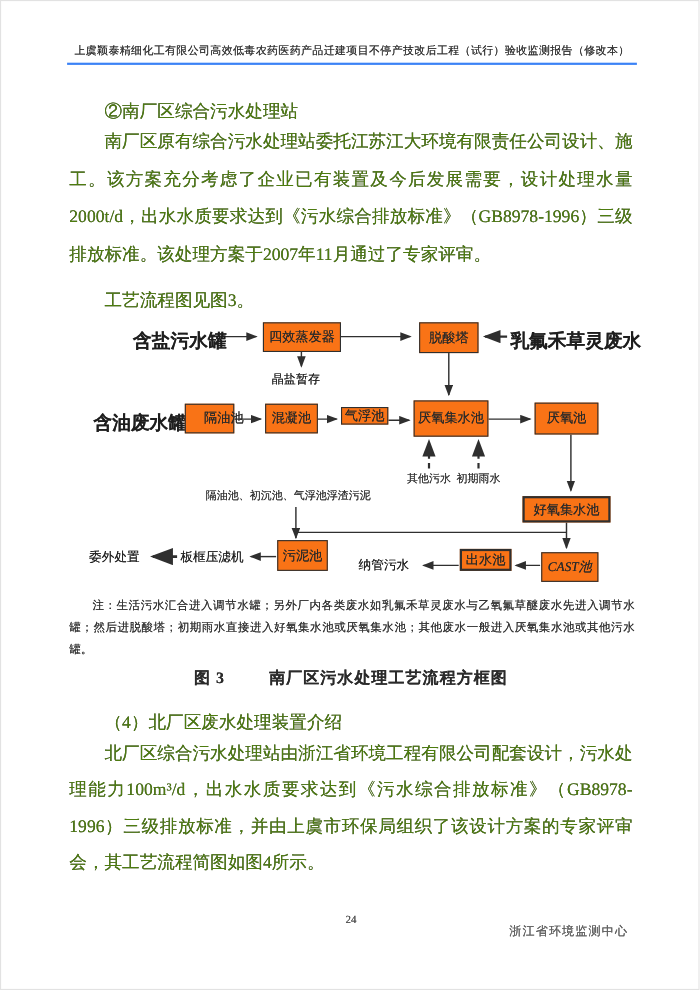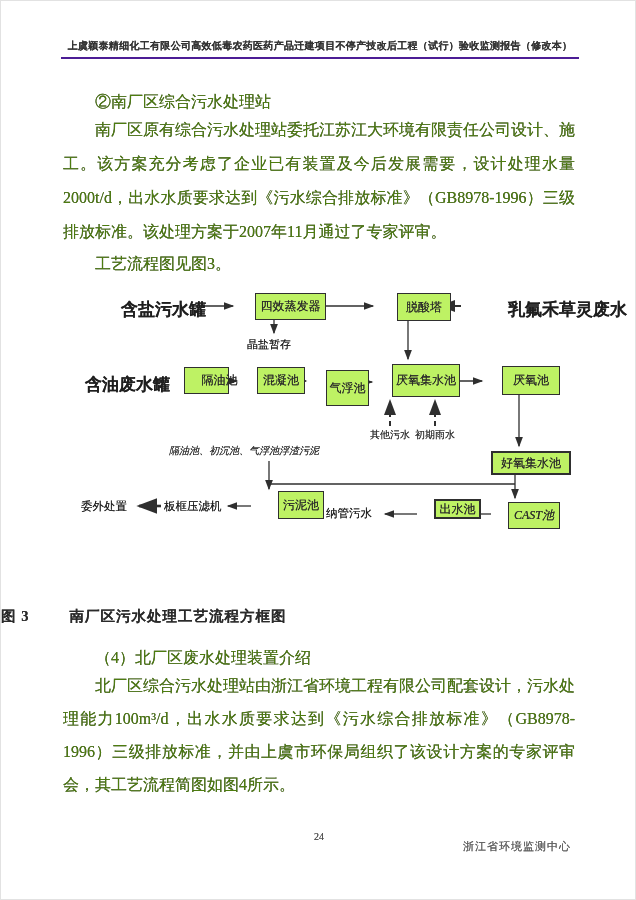--- a/index.html
+++ b/index.html
@@ -6,41 +6,41 @@
   .page{
     position:relative;width:636px;height:900px;background:#ffffff;
     border:1px solid #e2e2e2;box-sizing:border-box;overflow:hidden;
     font-family:"Liberation Serif","DejaVu Serif",serif;
     color:#262626;
   }
   .scan{ text-shadow:0 0 .6px rgba(40,40,40,.85); }
   .hdr{
     position:absolute;left:60px;top:38px;width:518px;text-align:center;
     font-size:10px;letter-spacing:.3px;color:#333;
-    border-bottom:2px solid #4c1d95;padding-bottom:4px;font-weight:bold;
+    border-bottom:2px solid #3b82f6;padding-bottom:4px;
   }
   .para{
     position:absolute;left:62px;width:512px;font-size:16px;line-height:34px;
     text-align:justify;color:#4d7c0f;
   }
   .indent{ text-indent:2em; }
   .note{
     position:absolute;left:62px;top:541px;width:514px;font-size:10.5px;line-height:20px;
     text-align:justify;color:#333;text-indent:2em;
   }
   .caption{
-    position:absolute;left:0;top:606px;width:636px;
+    position:absolute;left:0;top:606px;width:636px;text-align:center;
     font-size:14.5px;font-weight:bold;color:#2a2a2a;letter-spacing:1px;
   }
   .caption .cap-no{ margin-right:40px; }
   .fc{ position:absolute;left:0;top:288px;width:636px;height:250px; }
   .fc-box{
-    position:absolute;border:1px solid #2f2f2f;background:#bef264;
+    position:absolute;border:1px solid #2f2f2f;background:#f97316;
     display:flex;align-items:center;justify-content:center;
-    font-size:12px;color:#2a2a2a;box-sizing:border-box;white-space:nowrap;margin-left:16px;
+    font-size:12px;color:#2a2a2a;box-sizing:border-box;white-space:nowrap;
   }
   .fc-box.thick{ border-width:2px; }
   .fc-label{
     position:absolute;font-size:17px;color:#1e1e1e;white-space:nowrap;
   }
   .fc-label.bold{ font-weight:bold; }
   .fc-label.small{ font-size:10px;color:#333; }
   .fc-svg{ position:absolute;left:0;top:0;width:636px;height:250px; }
   .footer-page{
     position:absolute;left:0;top:830px;width:636px;text-align:center;
@@ -54,21 +54,21 @@
 <body>
 
 <div class="page scan">
 
   <div class="hdr">上虞颖泰精细化工有限公司高效低毒农药医药产品迁建项目不停产技改后工程（试行）验收监测报告（修改本）</div>
 
   <div class="para indent" style="top:84px;">②南厂区综合污水处理站</div>
 
   <div class="para indent" style="top:112px;">南厂区原有综合污水处理站委托江苏江大环境有限责任公司设计、施工。该方案充分考虑了企业已有装置及今后发展需要，设计处理水量2000t/d，出水水质要求达到《污水综合排放标准》（GB8978-1996）三级排放标准。该处理方案于2007年11月通过了专家评审。</div>
 
-  <div class="para indent" style="top:246px;">工艺流程图见图3。</div>
+  <div class="para indent" style="top:256px;">工艺流程图见图3。</div>
 
   <div class="fc">
     <svg class="fc-svg" viewBox="0 0 636 250">
       <defs>
         <marker id="ah" markerWidth="9" markerHeight="8" refX="7" refY="3" orient="auto">
           <path d="M0,0 L8,3 L0,6 z" fill="#2f2f2f"></path>
         </marker>
       </defs>
 
       <line x1="190" y1="17" x2="232" y2="17" stroke="#2f2f2f" stroke-width="1.3" marker-end="url(#ah)"></line>
@@ -95,43 +95,44 @@
       <line x1="490" y1="225" x2="468" y2="225" stroke="#2f2f2f" stroke-width="1.3" marker-end="url(#ah)"></line>
       <line x1="416" y1="225" x2="384" y2="225" stroke="#2f2f2f" stroke-width="1.3" marker-end="url(#ah)"></line>
       <line x1="250" y1="217" x2="227" y2="217" stroke="#2f2f2f" stroke-width="1.3" marker-end="url(#ah)"></line>
       <line x1="160" y1="217" x2="138" y2="217" stroke="#2f2f2f" stroke-width="2.6" marker-end="url(#ah)"></line>
     </svg>
 
     <div class="fc-label bold" style="left:120px;top:9px;">含盐污水罐</div>
     <div class="fc-box" style="left:238px;top:4px;width:71px;height:27px;">四效蒸发器</div>
     <div class="fc-label" style="left:246px;top:48px;font-size:11px;">晶盐暂存</div>
     <div class="fc-box" style="left:380px;top:4px;width:54px;height:28px;">脱酸塔</div>
-    <div class="fc-label bold" style="left:463px;top:9px;margin-left:44px;">乳氟禾草灵废水</div>
+    <div class="fc-label bold" style="left:463px;top:9px;">乳氟禾草灵废水</div>
 
     <div class="fc-label bold" style="left:84px;top:84px;">含油废水罐</div>
     <div class="fc-box" style="left:167px;top:78px;width:45px;height:27px;padding-left:26px;">隔油池</div>
     <div class="fc-box" style="left:240px;top:78px;width:48px;height:27px;">混凝池</div>
-    <div class="fc-box" style="left:309px;top:81px;width:43px;height:36px;">气浮池</div>
+    <div class="fc-box" style="left:309px;top:81px;width:43px;height:16px;">气浮池</div>
     <div class="fc-box" style="left:375px;top:75px;width:68px;height:33px;">厌氧集水池</div>
     <div class="fc-box" style="left:485px;top:77px;width:58px;height:29px;">厌氧池</div>
 
     <div class="fc-label small" style="left:369px;top:139px;">其他污水</div>
     <div class="fc-label small" style="left:414px;top:139px;">初期雨水</div>
-    <div class="fc-label small" style="left:168px;top:155px;font-style:italic;">隔油池、初沉池、气浮池浮渣污泥</div>
+    <div class="fc-label small" style="left:186px;top:155px;">隔油池、初沉池、气浮池浮渣污泥</div>
 
     <div class="fc-box thick" style="left:474px;top:162px;width:80px;height:24px;">好氧集水池</div>
     <div class="fc-box" style="left:491px;top:213px;width:52px;height:27px;font-style:italic;">CAST池</div>
     <div class="fc-box thick" style="left:417px;top:210px;width:47px;height:20px;">出水池</div>
     <div class="fc-label" style="left:325px;top:217px;font-size:11.5px;">纳管污水</div>
 
-    <div class="fc-box" style="left:261px;top:202px;width:46px;height:28px;">污泥池</div>
+    <div class="fc-box" style="left:251px;top:202px;width:46px;height:28px;">污泥池</div>
     <div class="fc-label" style="left:163px;top:210px;font-size:11.5px;">板框压滤机</div>
     <div class="fc-label" style="left:80px;top:210px;font-size:11.5px;">委外处置</div>
   </div>
 
+  <div class="note">注：生活污水汇合进入调节水罐；另外厂内各类废水如乳氟禾草灵废水与乙氧氟草醚废水先进入调节水罐；然后进脱酸塔；初期雨水直接进入好氧集水池或厌氧集水池；其他废水一般进入厌氧集水池或其他污水罐。</div>
 
   <div class="caption">
     <span class="cap-no">图 3</span><span>南厂区污水处理工艺流程方框图</span>
   </div>
 
   <div class="para indent" style="top:640px;">（4）北厂区废水处理装置介绍</div>
 
   <div class="para indent" style="top:668px;line-height:33px;">北厂区综合污水处理站由浙江省环境工程有限公司配套设计，污水处理能力100m³/d，出水水质要求达到《污水综合排放标准》（GB8978-1996）三级排放标准，并由上虞市环保局组织了该设计方案的专家评审会，其工艺流程简图如图4所示。</div>
 
   <div class="footer-page">24</div>

